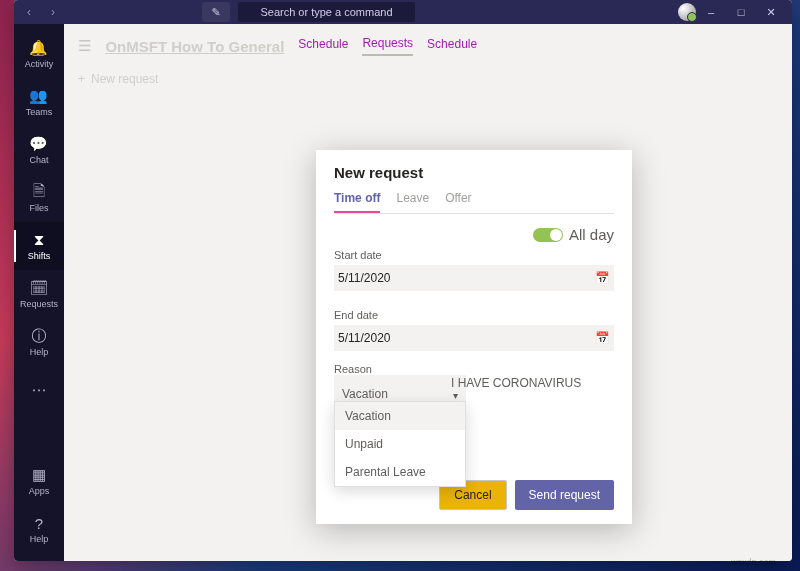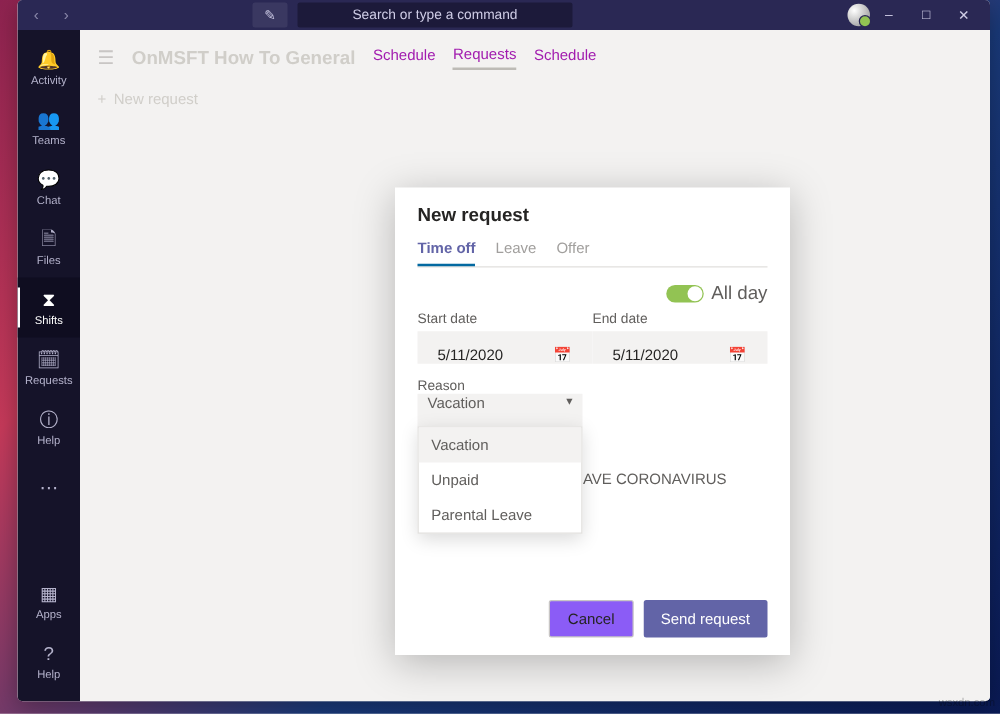--- a/index.html
+++ b/index.html
@@ -14,21 +14,21 @@
     box-shadow: 0 4px 20px rgba(0,0,0,.3);
   }
   .titlebar {
     height: 24px; background: #2a2854; display: flex; align-items: center;
     padding: 0 6px; color: #c9c7e2; font-size: 11px;
   }
   .navarrows { display:flex; gap:6px; }
   .navbtn { width:18px; height:18px; display:flex; align-items:center; justify-content:center; color:#c9c7e2; font-size:12px; opacity:.6;}
   .compose { margin-left: 140px; width:28px; height:20px; display:flex;align-items:center;justify-content:center; background:rgba(255,255,255,.08); border-radius:2px;}
   .searchbox {
-    margin-left: 8px; flex: 0 0 auto; width: 220px; height: 20px; background:#1c1a3a;
+    margin-left: 8px; flex: 0 0 auto; width: 177px; height: 20px; background:#1c1a3a;
     display:flex;align-items:center;justify-content:center; color:#cfcde6; font-size:11px;
     border-radius:2px;
   }
   .spacer { flex:1; }
   .avatar { width:18px;height:18px;border-radius:50%;background:radial-gradient(circle at 30% 30%, #fff, #888); position:relative;}
   .avatar::after{content:"";position:absolute;right:-1px;bottom:-1px;width:8px;height:8px;background:#92c353;border-radius:50%;border:1px solid #2a2854;}
   .winbtn { width:30px;height:24px;display:flex;align-items:center;justify-content:center;color:#cfcde6;font-size:11px;}
 
   .body { flex:1; display:flex; min-height:0; }
   .rail {
@@ -40,58 +40,58 @@
   .railitem.active::before { content:""; position:absolute; left:0; top:8px; bottom:8px; width:2px; background:#fff;}
   .railicon { width:18px;height:18px;display:flex;align-items:center;justify-content:center;font-size:15px;}
   .railbottom { margin-top:auto; padding-bottom:8px; width:100%;}
 
   .main { flex:1; background:#f3f2f1; position:relative; }
   .topstrip {
     height:44px; display:flex; align-items:center; padding:0 14px; color:#bdbbb6; gap:14px;
     font-size:13px;
   }
   .ham { font-size:15px; color:#c8c6c4;}
-  .teamname { font-weight:700; color:#d0cec9; font-size:15px;}
+  .teamname { font-weight:700; color:#d0cec9; font-size:15px;text-decoration:underline;}
   .mtab { font-size:12px; color:#a21caf; padding-bottom:4px;}
   .mtab.active { border-bottom:2px solid #bdbbb6; }
   .newrow { padding:4px 14px; color:#d0cec9; font-size:12px;}
   .newrow span.plus{color:#d0cec9;margin-right:6px;}
 
   .modal {
     position:absolute; left:252px; top:126px; width:316px; height:374px; background:#fff;
     box-shadow: 0 6px 30px rgba(0,0,0,.25); padding:14px 18px 14px 18px;
     display:flex; flex-direction:column;
   }
   .mtitle { font-size:15px; font-weight:700; color:#252423; margin-bottom:10px;}
   .mtabs { display:flex; gap:16px; border-bottom:1px solid #e1dfdd; font-size:12px; color:#a19f9d;}
   .mtabitem { padding:0 0 6px 0;}
-  .mtabitem.active { color:#6264a7; font-weight:600; border-bottom:2px solid #0369a1;}
+  .mtabitem.active { color:#6264a7; font-weight:600; border-bottom:2px solid #ec4899;}
   .allday { display:flex; justify-content:flex-end; align-items:center; gap:6px; margin:12px 0 6px 0; font-size:15px; color:#605e5c;}
   .toggle { width:30px;height:14px;background:#92c353;border-radius:8px;position:relative;}
   .toggle::after{content:"";position:absolute;right:1px;top:1px;width:12px;height:12px;background:#fff;border-radius:50%;}
-  .dates { display:flex; }
+  .dates { display:flex; gap:18px;flex-direction:column;}
   .field { flex:1; display:flex; flex-direction:column; gap:4px;}
   .flabel { font-size:11px; color:#605e5c;}
-  .dateinput { height:26px; background:#f3f2f1; display:flex;align-items:flex-end;justify-content:space-between; padding:0 16px; font-size:12px; color:#252423;}
+  .dateinput { height:26px; background:#f3f2f1; display:flex;align-items:center;justify-content:space-between; padding:0 4px; font-size:12px; color:#252423;}
   .calico { font-size:12px; color:#605e5c;}
   .reasonblk { margin-top:12px;}
-  .select { width:132px; height:26px; background:#f3f2f1; display:flex;align-items:flex-start;justify-content:space-between; padding:0 8px; font-size:12px; color:#605e5c; position:relative;}
+  .select { width:132px; height:26px; background:#f3f2f1; display:flex;align-items:flex-end;justify-content:space-between; padding:0 8px; font-size:12px; color:#605e5c; position:relative;}
   .chev { font-size:10px; color:#605e5c;}
   .dropdown {
     position:absolute; left:0; top:26px; width:132px; background:#fff; border:1px solid #e1dfdd;
     box-shadow:0 4px 14px rgba(0,0,0,.15); z-index:5;
   }
   .ddopt { padding:7px 10px; font-size:12px; color:#605e5c;}
   .ddopt.sel { background:#f3f2f1;}
   .noteval { position:absolute; left:135px; top:226px; font-size:12px; color:#605e5c;}
   .footer { margin-top:auto; display:flex; justify-content:flex-end; gap:8px;}
   .btn { height:30px; padding:0 14px; display:flex;align-items:center; font-size:12px; border-radius:2px; cursor:pointer;}
-  .btn.cancel { background:#8b5cf6; border:1px solid #c8c6c4; color:#252423;}
+  .btn.cancel { background:#eab308; border:1px solid #c8c6c4; color:#252423;}
   .btn.send { background:#6264a7; color:#fff; font-weight:400;}
-  .watermark{position:absolute;right:4px;bottom:4px;font-size:9px;color:rgba(0,0,0,.3);}
+  .watermark{position:absolute;right:24px;bottom:4px;font-size:9px;color:rgba(0,0,0,.3);}
 </style>
 </head>
 <body>
 
 <div class="window">
 
   <div class="titlebar">
     <div class="navarrows">
       <div class="navbtn">‹</div>
       <div class="navbtn">›</div>

